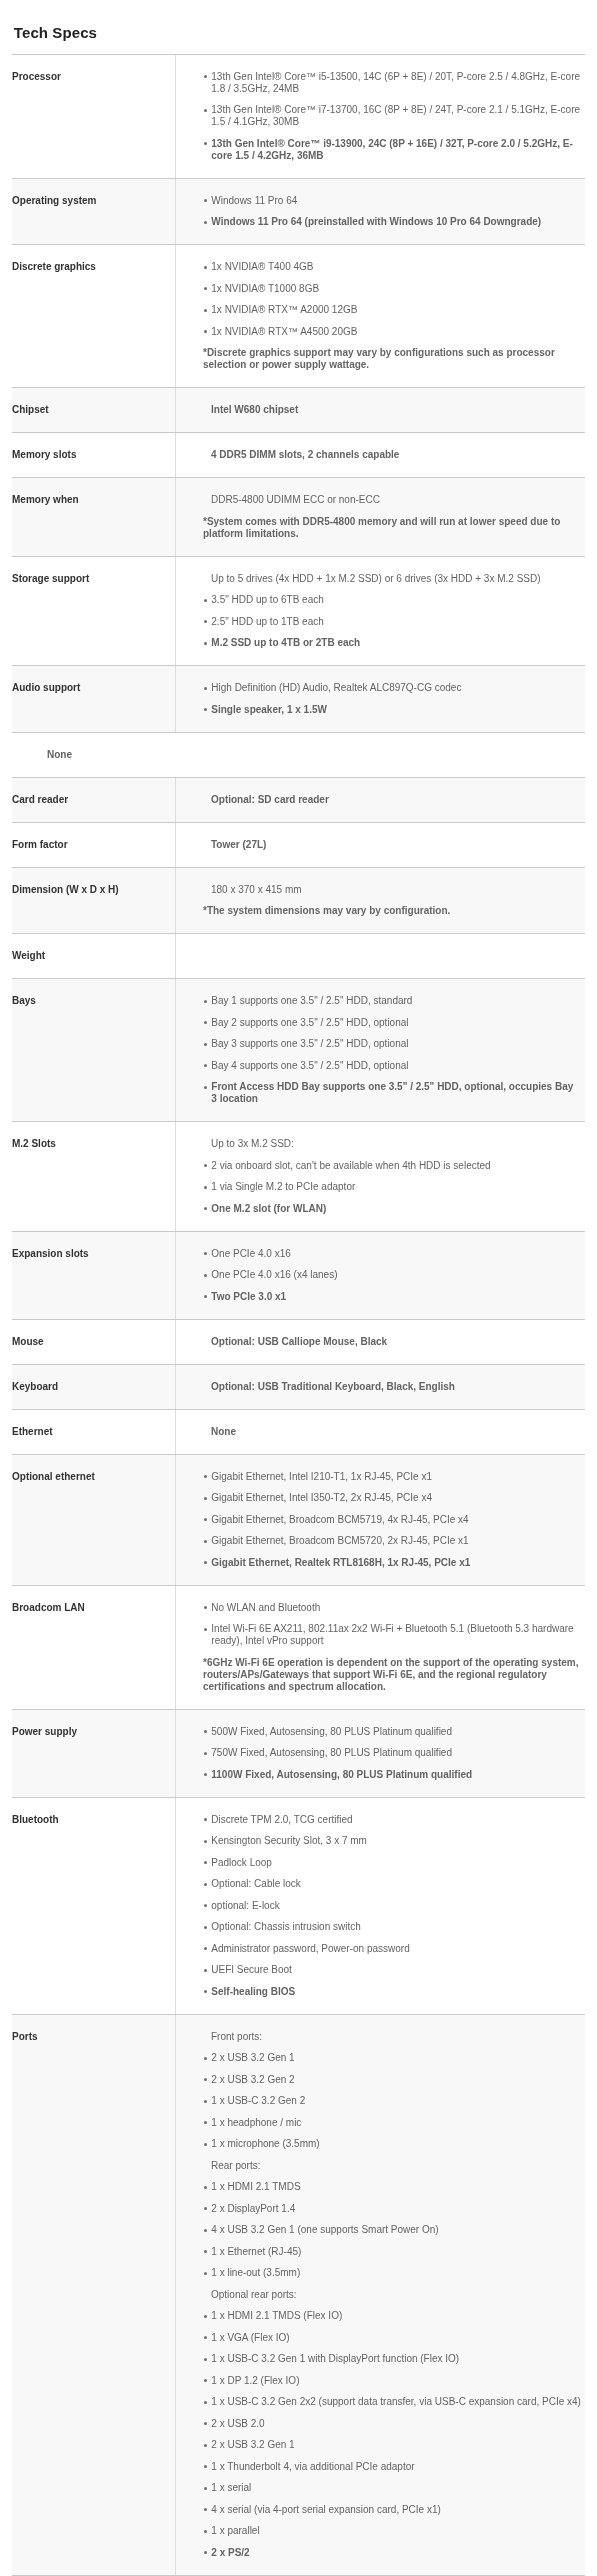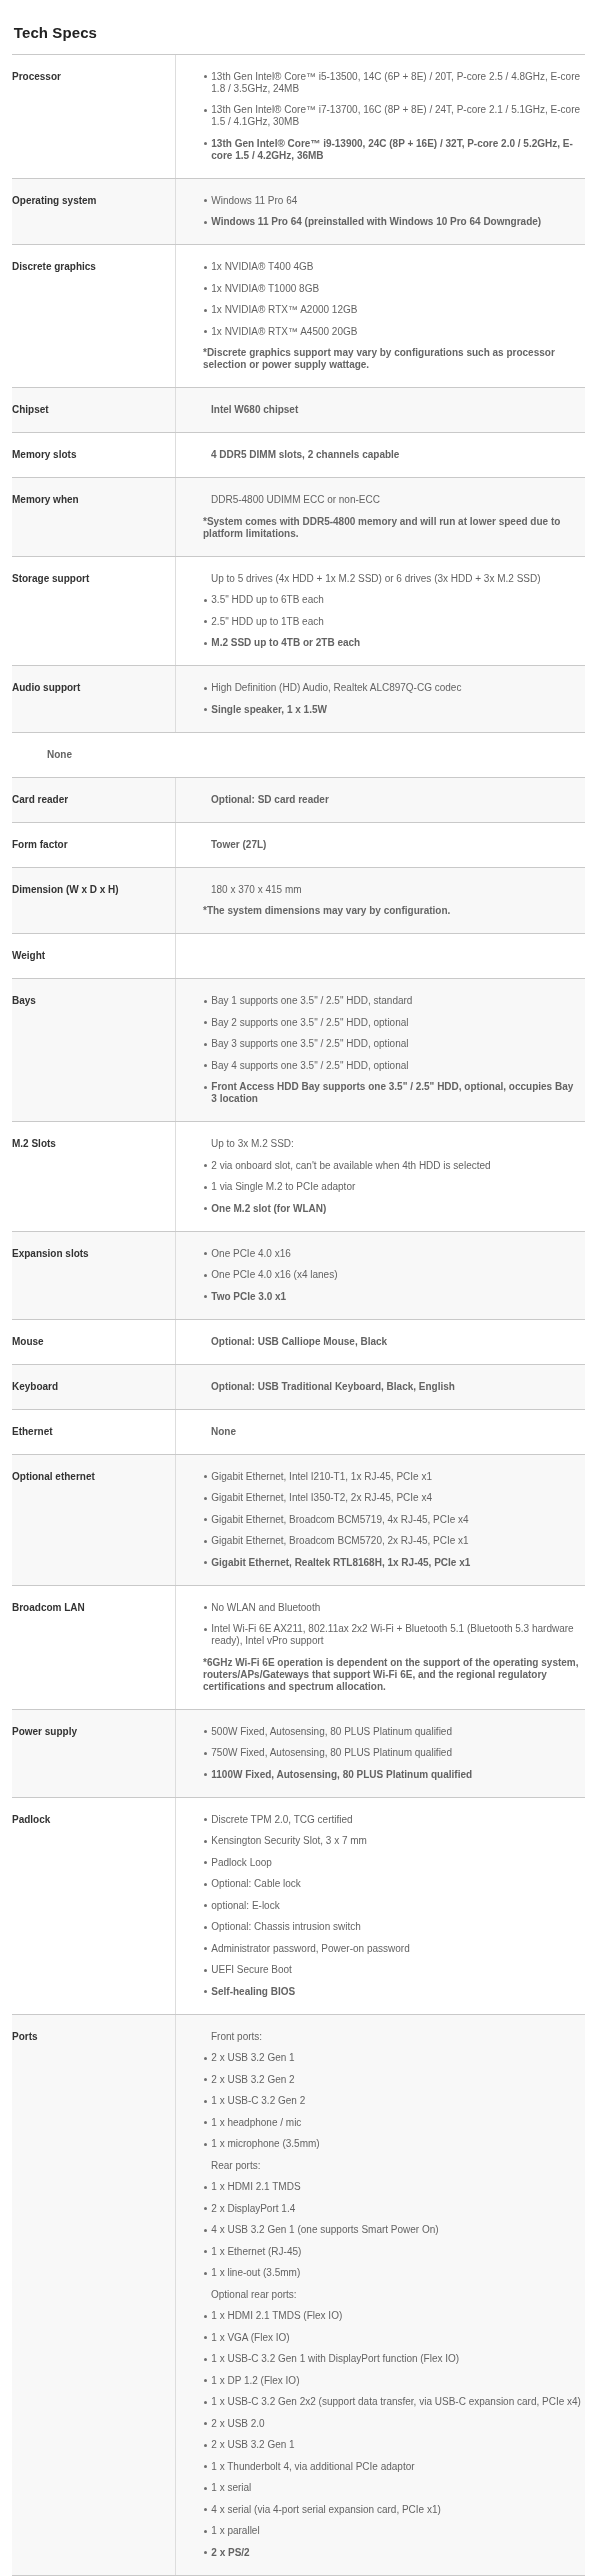--- a/index.html
+++ b/index.html
@@ -252,21 +252,21 @@
   <div class="spec-row">
     <div class="spec-label">Power supply</div>
     <div class="spec-value">
           <div class="item bullet">500W Fixed, Autosensing, 80 PLUS Platinum qualified</div>
           <div class="item bullet">750W Fixed, Autosensing, 80 PLUS Platinum qualified</div>
           <div class="item bullet">1100W Fixed, Autosensing, 80 PLUS Platinum qualified</div>
         </div>
   </div>
 
   <div class="spec-row">
-    <div class="spec-label">Padlock</div>
+    <div class="spec-label">Bluetooth</div>
     <div class="spec-value">
           <div class="item bullet">Discrete TPM 2.0, TCG certified</div>
           <div class="item bullet">Kensington Security Slot, 3 x 7 mm</div>
           <div class="item bullet">Padlock Loop</div>
           <div class="item bullet">Optional: Cable lock</div>
           <div class="item bullet">optional: E-lock</div>
           <div class="item bullet">Optional: Chassis intrusion switch</div>
           <div class="item bullet">Administrator password, Power-on password</div>
           <div class="item bullet">UEFI Secure Boot</div>
           <div class="item bullet">Self-healing BIOS</div>

